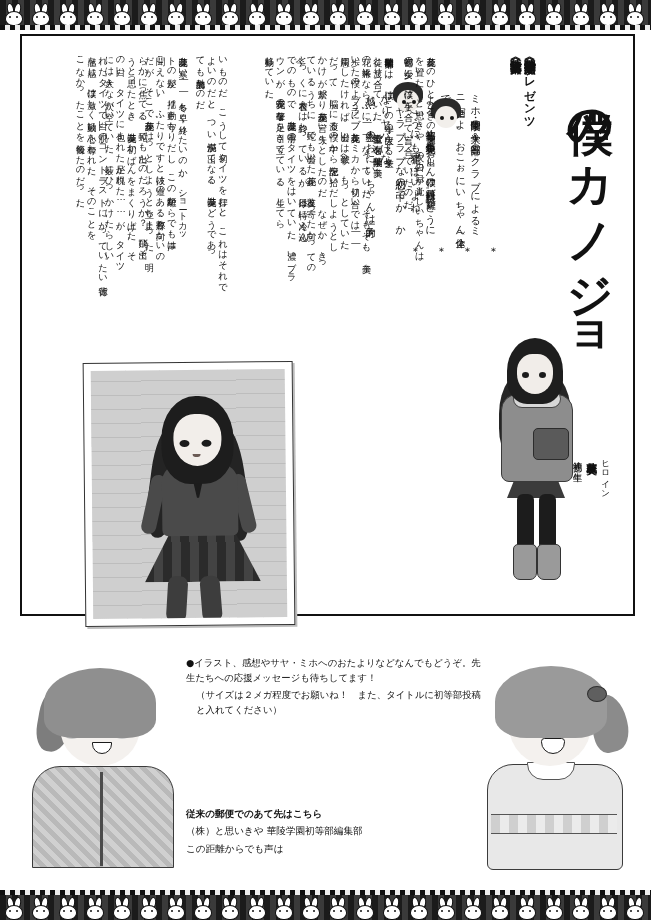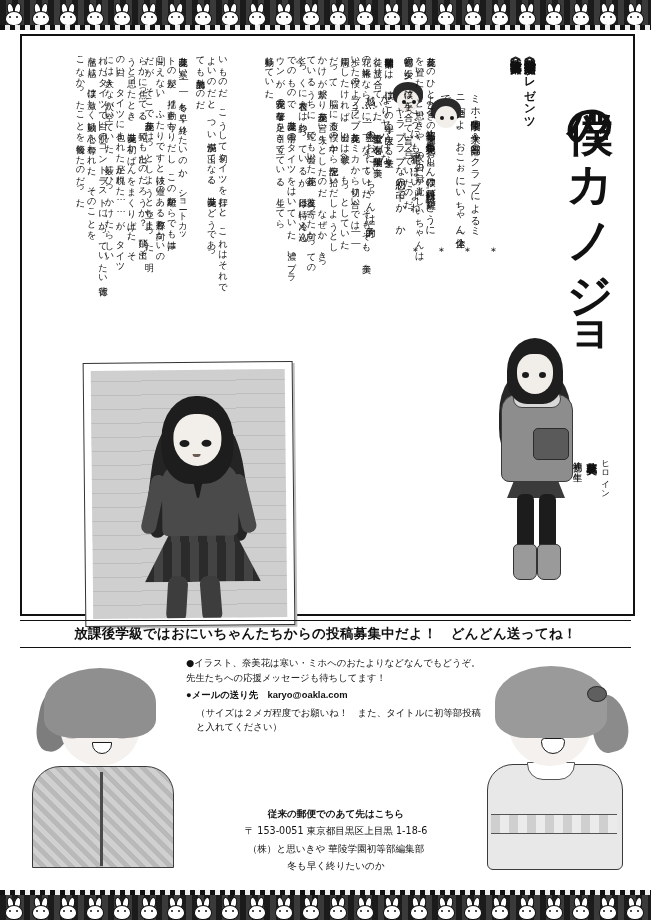--- a/index.html
+++ b/index.html
@@ -212,21 +212,21 @@
     font-size:9.4px;line-height:1.55;
   }
   .info p{margin:0 0 3px 0;}
   .info .indent{padding-left:10px;}
   .info .head{font-weight:bold;}
   .mail{font-family:"Liberation Sans",sans-serif;}
   .postal{
     position:absolute;left:186px;top:806px;width:300px;
     font-size:9.6px;line-height:1.6;font-weight:bold;
   }
-  .postal p{margin:0 0 2px 0;font-weight:normal;text-align:center;}
+  .postal p{margin:0 0 2px 0;font-weight:normal;}
   .postal .head{font-weight:bold;}
 
   
   .boy{position:absolute;left:26px;top:668px;width:150px;height:200px;}
   .b-hair{position:absolute;left:18px;top:0;width:112px;height:70px;background:#8f8f8f;border-radius:50% 50% 26% 26%;}
   .b-hair-s{position:absolute;left:12px;top:22px;width:34px;height:62px;background:#7d7d7d;border-radius:40% 20% 50% 40%;transform:rotate(10deg);}
   .b-face{position:absolute;left:34px;top:20px;width:80px;height:78px;background:#f4f1ee;border-radius:46% 46% 52% 52%;}
   .b-eye{position:absolute;top:56px;width:18px;height:8px;border-top:2.4px solid #1b1b1b;border-radius:50% 50% 0 0;}
   .b-eye.l{left:44px;}
   .b-eye.r{left:76px;}
@@ -546,23 +546,20 @@
       <div class="vt" style="height:112px;position:absolute;right:14px;top:0;">
         <span>藤枝奈美花</span>
       </div>
       <div class="vt" style="height:112px;position:absolute;right:30px;top:0;font-weight:normal;font-size:9.5px;">
         <span>初等部４年生</span>
       </div>
     </div>
 
   </div>
 
-  <div class="banner">
-    <span>放課後学級ではおにいちゃんたちからの投稿募集中だよ！　どんどん送ってね！</span>
-  </div>
 
   <div class="boy">
     <div class="b-hoodie"></div>
     <div class="b-zip"></div>
     <div class="b-hair-s"></div>
     <div class="b-face"></div>
     <div class="b-eye l"></div>
       <div class="b-eye r"></div>
     <div class="b-blush l"></div>
       <div class="b-blush r"></div>
@@ -579,30 +576,28 @@
     <div class="g2-eye l"></div>
       <div class="g2-eye r"></div>
     <div class="g2-blush l"></div>
       <div class="g2-blush r"></div>
     <div class="g2-mouth"></div>
     <div class="g2-hair"></div>
     <div class="g2-bow"></div>
   </div>
 
   <div class="info">
-    <p>●イラスト、奈美花は寒い・ミホへのおたよりなどなんでもどうぞ。先生たちへの応援メッセージも待ちしてます！</p>
-    <p class="head mail">●メールの送り先　karyo@oakla.com</p>
+    <p>●イラスト、感想やサヤ・ミホへのおたよりなどなんでもどうぞ。先生たちへの応援メッセージも待ちしてます！</p>
     <p class="indent">（サイズは２メガ程度でお願いね！　また、タイトルに初等部投稿と入れてください）</p>
   </div>
 
   <div class="postal">
     <p class="head">従来の郵便でのあて先はこちら</p>
-    <p>〒 153-0051 東京都目黒区上目黒 1-18-6</p>
     <p>（株）と思いきや 華陵学園初等部編集部</p>
-    <p>冬も早く終りたいのか</p>
+    <p>この距離からでも声は</p>
   </div>
 
   <div class="border-band bottom">
     <div class="band-stripe"></div>
     <div class="bunny-row" style="top:4px;">
       <div class="bunny">
           <div class="ear l"></div>
           <div class="ear r"></div>
           <div class="head"></div>
           <div class="eye l"></div>

